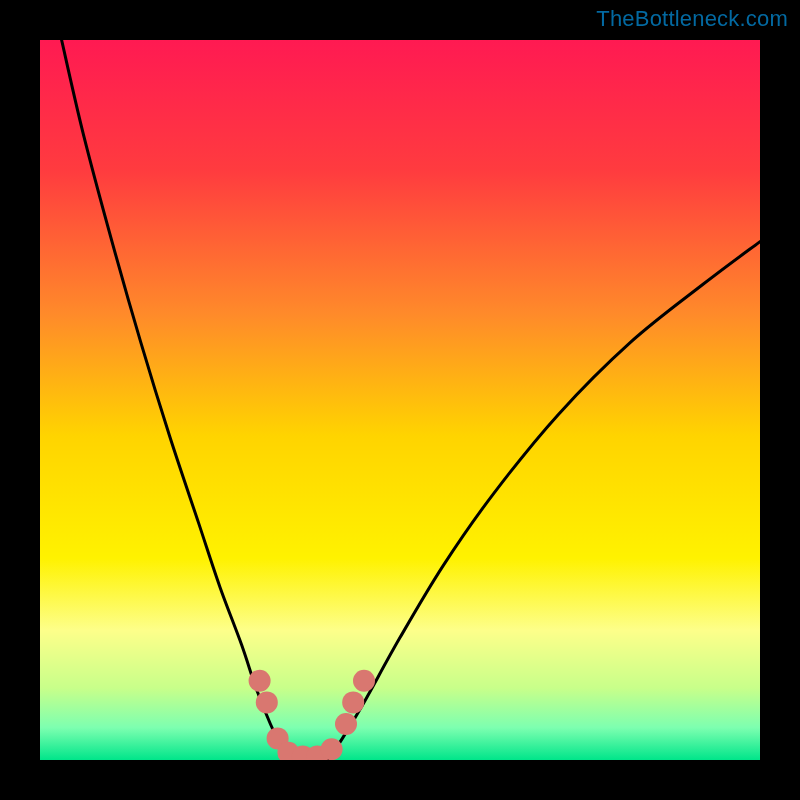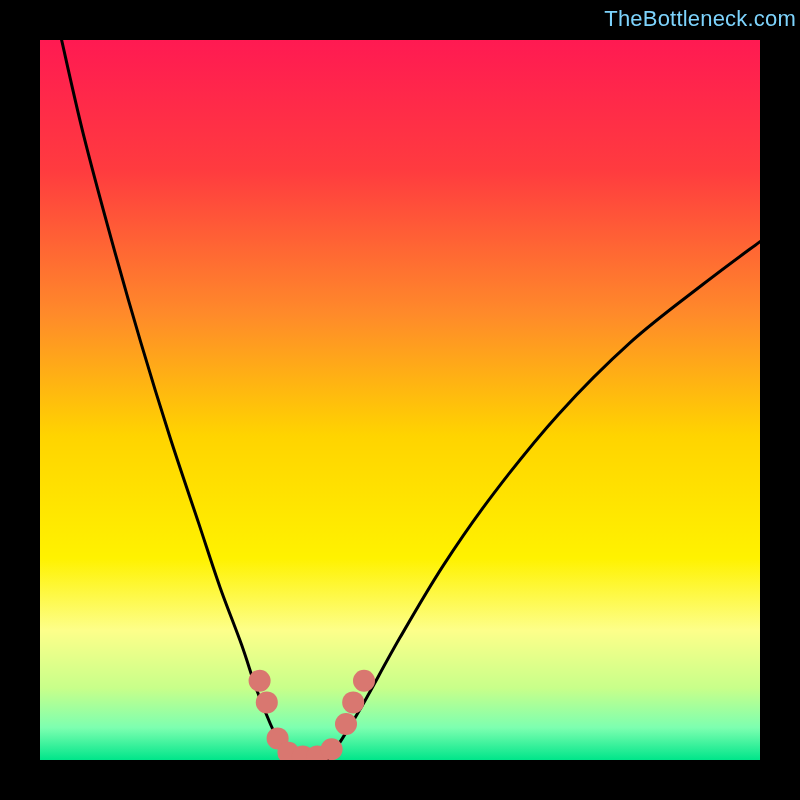--- a/index.html
+++ b/index.html
@@ -34,24 +34,24 @@
   .curve-svg {
     position: absolute;
     left: 0;
     top: 0;
     width: 100%;
     height: 100%;
   }
   .watermark {
     position: absolute;
     top: 6px;
-    right: 4px;
+    right: 12px;
     font-family: Arial, Helvetica, sans-serif;
     font-size: 22px;
-    color: #7dd3fc;
+    color: #0369a1;
     letter-spacing: 0.2px;
   }
 </style>
 </head>
 <body>
 
 <div class="chart-container">
 
   <div class="plot-area">
     <svg class="gradient-bg" viewBox="0 0 720 720" preserveAspectRatio="none">

